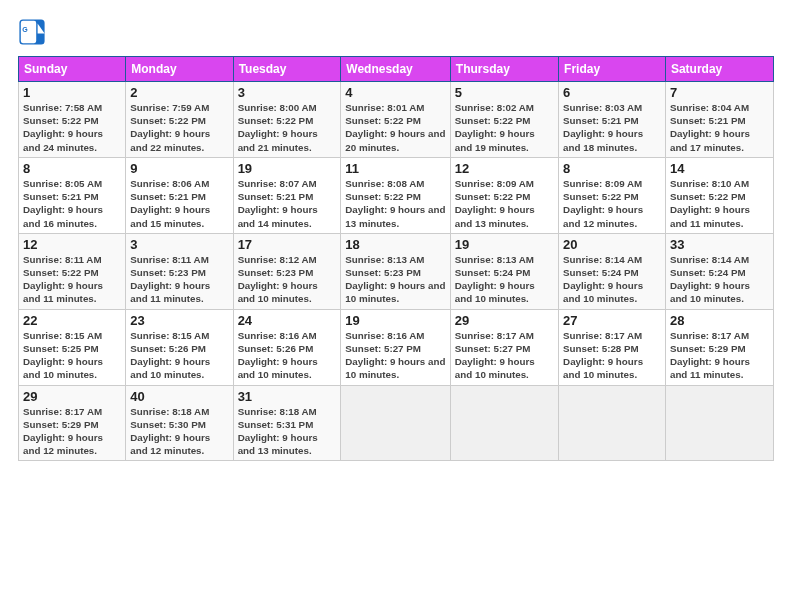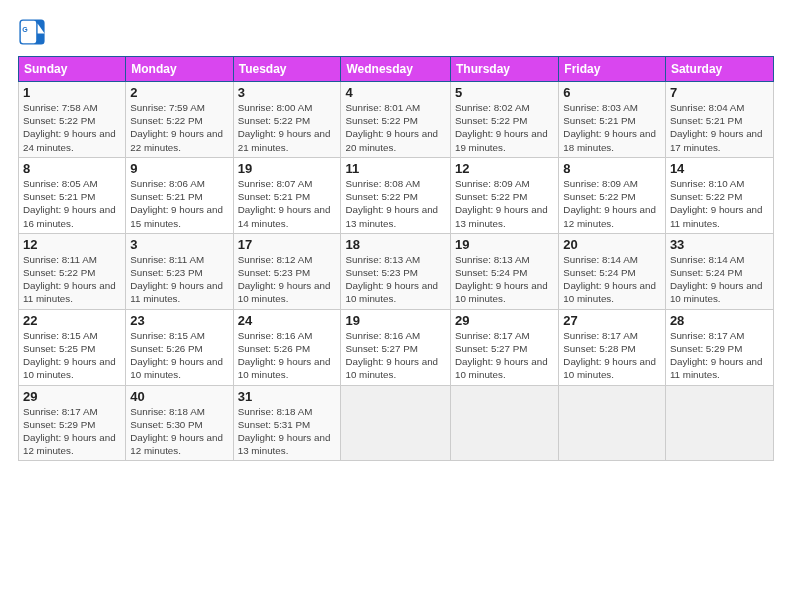--- a/index.html
+++ b/index.html
@@ -82,20 +82,21 @@
       font-size: 13px;
       font-weight: bold;
       color: #222;
       display: block;
       margin-bottom: 1px;
     }
     .day-detail {
       color: #444;
       font-size: 9.8px;
       line-height: 1.35;
+      font-weight: bold;
     }
     .empty-cell {
       background: #f0f0f0 !important;
     }
   </style>
 </head>
 <body>
 
 <div class="page">
   <div class="header">

